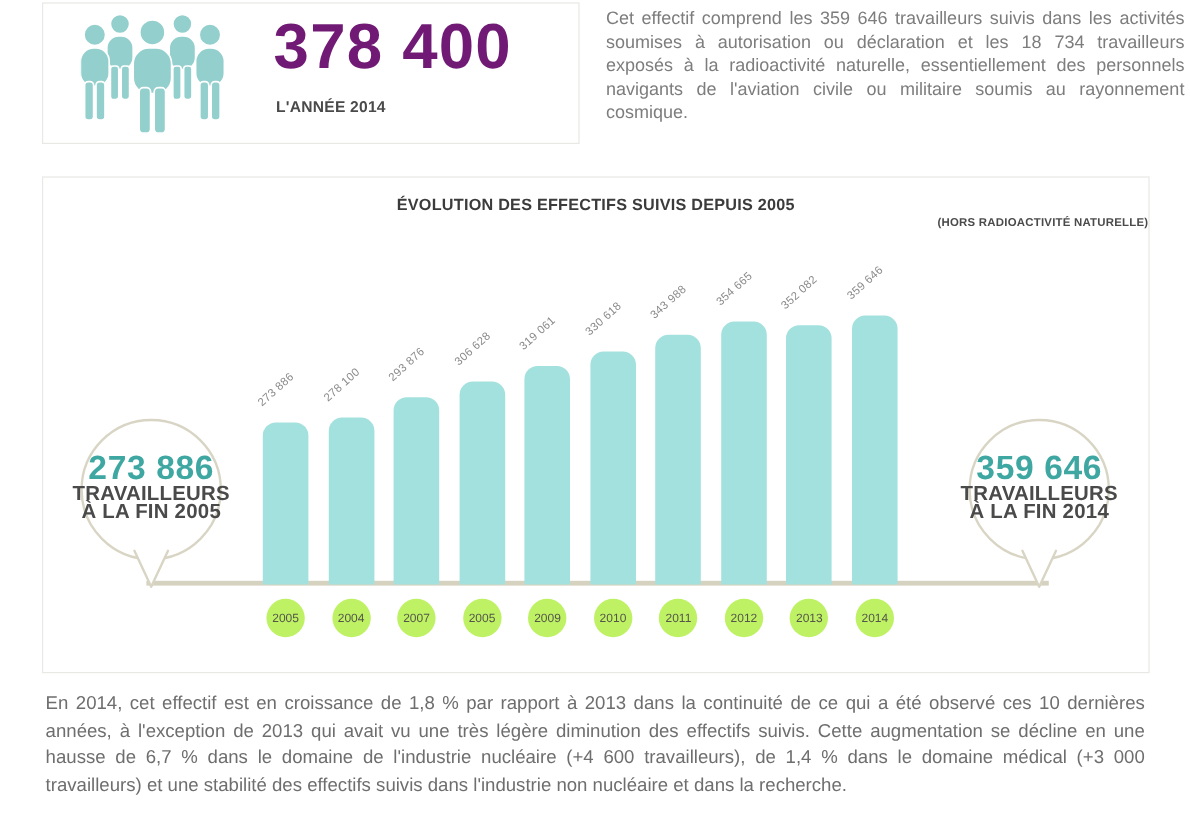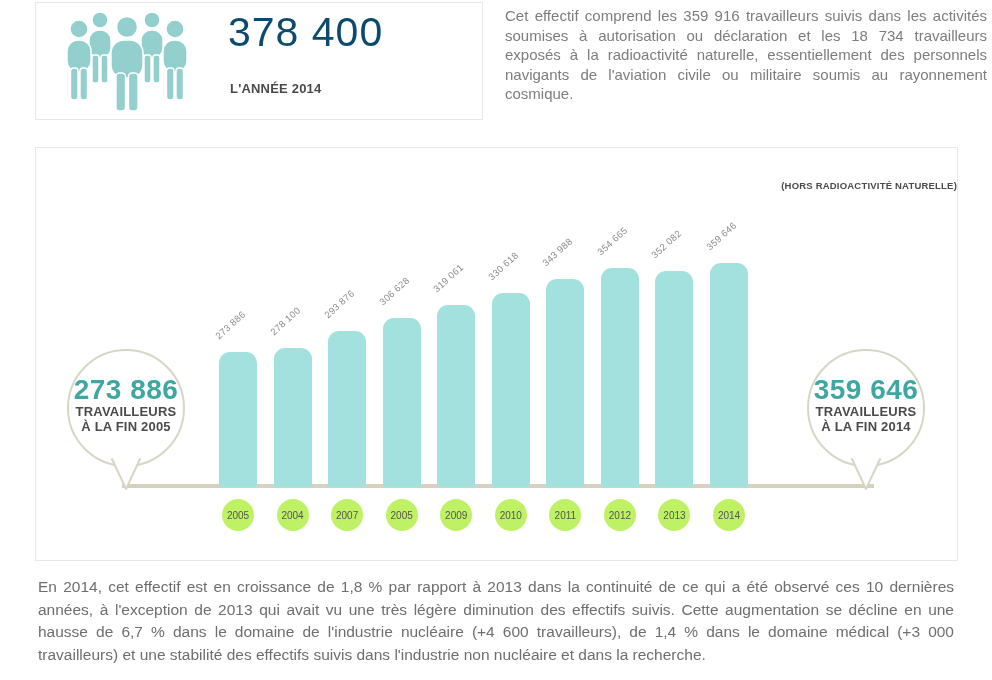--- a/index.html
+++ b/index.html
@@ -5,42 +5,42 @@
   html,body{margin:0;padding:0;background:#ffffff;}
   body{font-family:"Liberation Sans", sans-serif;}
   #stage{position:relative;width:992px;height:680px;background:#ffffff;overflow:hidden;}
 
   .card{position:absolute;background:#ffffff;border:1px solid #e8e8e5;}
   #headline-card{left:35px;top:2px;width:446px;height:116px;}
   #chart-card{left:35px;top:147px;width:921px;height:412px;}
 
   #people-icon{position:absolute;left:31px;top:6px;}
 
-  #headline-number{position:absolute;left:192px;top:6px;font-size:41px;font-weight:normal;color:#0c4a6e;letter-spacing:1px;}
+  #headline-number{position:absolute;left:192px;top:6px;font-size:53px;font-weight:bold;color:#701a75;letter-spacing:1px;}
   #headline-label{position:absolute;left:194px;top:57px;font-size:13px;font-weight:bold;color:#4a4a4a;line-height:19px;letter-spacing:0.2px;}
 
   #intro-text{position:absolute;left:505px;top:6px;width:482px;font-size:15px;color:#7d7d7d;line-height:19.5px;text-align:justify;}
 
   #chart-title{position:absolute;left:0;top:15px;width:100%;text-align:center;font-size:13.5px;font-weight:bold;color:#3b3b3b;letter-spacing:0.2px;}
   #chart-subtitle{position:absolute;left:0;top:32px;width:100%;text-align:right;font-size:9.5px;font-weight:bold;color:#4a4a4a;letter-spacing:0.2px;}
 
   #baseline{position:absolute;left:86px;top:336px;width:752px;height:4px;background:#d6d2c0;}
 
   .bar{position:absolute;background:#a3e1de;border-radius:11px 11px 0 0;width:38px;}
   .bar-value{position:absolute;font-size:9.5px;color:#8a8a8a;white-space:nowrap;transform:rotate(-42deg);transform-origin:0 100%;letter-spacing:0.3px;height:12px;line-height:12px;}
   .year-circle{position:absolute;top:351px;width:32px;height:32px;border-radius:50%;background:#bef264;color:#55554b;font-size:10px;display:flex;align-items:center;justify-content:center;}
 
   .bubble-svg{position:absolute;top:195px;width:140px;height:160px;}
   #bubble-left-svg{left:20px;}
   #bubble-right-svg{left:760px;}
   .bubble-text{position:absolute;top:227px;width:140px;text-align:center;}
   #bubble-left-text{left:20px;}
   #bubble-right-text{left:760px;}
   .bubble-number{font-size:28px;font-weight:bold;color:#3fa7a2;letter-spacing:0.5px;line-height:30px;}
-  .bubble-label{font-size:13px;font-weight:bold;color:#4a4a4a;line-height:14.5px;letter-spacing:0.2px;}
+  .bubble-label{font-size:17px;font-weight:bold;color:#4a4a4a;line-height:14.5px;letter-spacing:0.2px;}
 
   #footer-text{position:absolute;left:38px;top:576px;width:916px;font-size:15.5px;color:#6e6e6e;line-height:22.5px;text-align:justify;}
 </style>
 </head>
 <body>
 
 <div id="stage">
 
   <div class="card" id="headline-card">
     <svg id="people-icon" width="122" height="102" viewBox="0 0 122 102">
@@ -80,23 +80,24 @@
         </g>
       </g>
     </svg>
     <div id="headline-number">378 400</div>
     <div id="headline-label">
       <br>
       <span>L'ANNÉE 2014</span>
     </div>
   </div>
 
-  <div id="intro-text">Cet effectif comprend les 359 916 travailleurs suivis dans les activités soumises à autorisation ou déclaration et les 18 734 travailleurs exposés à la radioactivité naturelle, essentiellement des personnels navigants de l'aviation civile ou militaire soumis au rayonnement cosmique.</div>
+  <div id="intro-text">Cet effectif comprend les 359 646 travailleurs suivis dans les activités soumises à autorisation ou déclaration et les 18 734 travailleurs exposés à la radioactivité naturelle, essentiellement des personnels navigants de l'aviation civile ou militaire soumis au rayonnement cosmique.</div>
 
   <div class="card" id="chart-card">
+    <div id="chart-title">ÉVOLUTION DES EFFECTIFS  SUIVIS DEPUIS 2005</div>
     <div id="chart-subtitle">(HORS RADIOACTIVITÉ NATURELLE)</div>
 
     <div id="baseline"></div>
     <div id="bars-layer">
         <div class="bar" style="left: 183px; top: 204px; height: 135px; background: rgb(163, 225, 222);"></div>
         <div class="bar-value" style="left: 185px; top: 182px;">273 886</div>
         <div class="year-circle" style="left: 186px;">2005</div>
         <div class="bar" style="left: 237.56px; top: 199.627px; height: 139.373px; background: rgb(163, 225, 222);"></div>
         <div class="bar-value" style="left: 239.56px; top: 177.627px;">278 100</div>
         <div class="year-circle" style="left: 240.56px;">2004</div>

